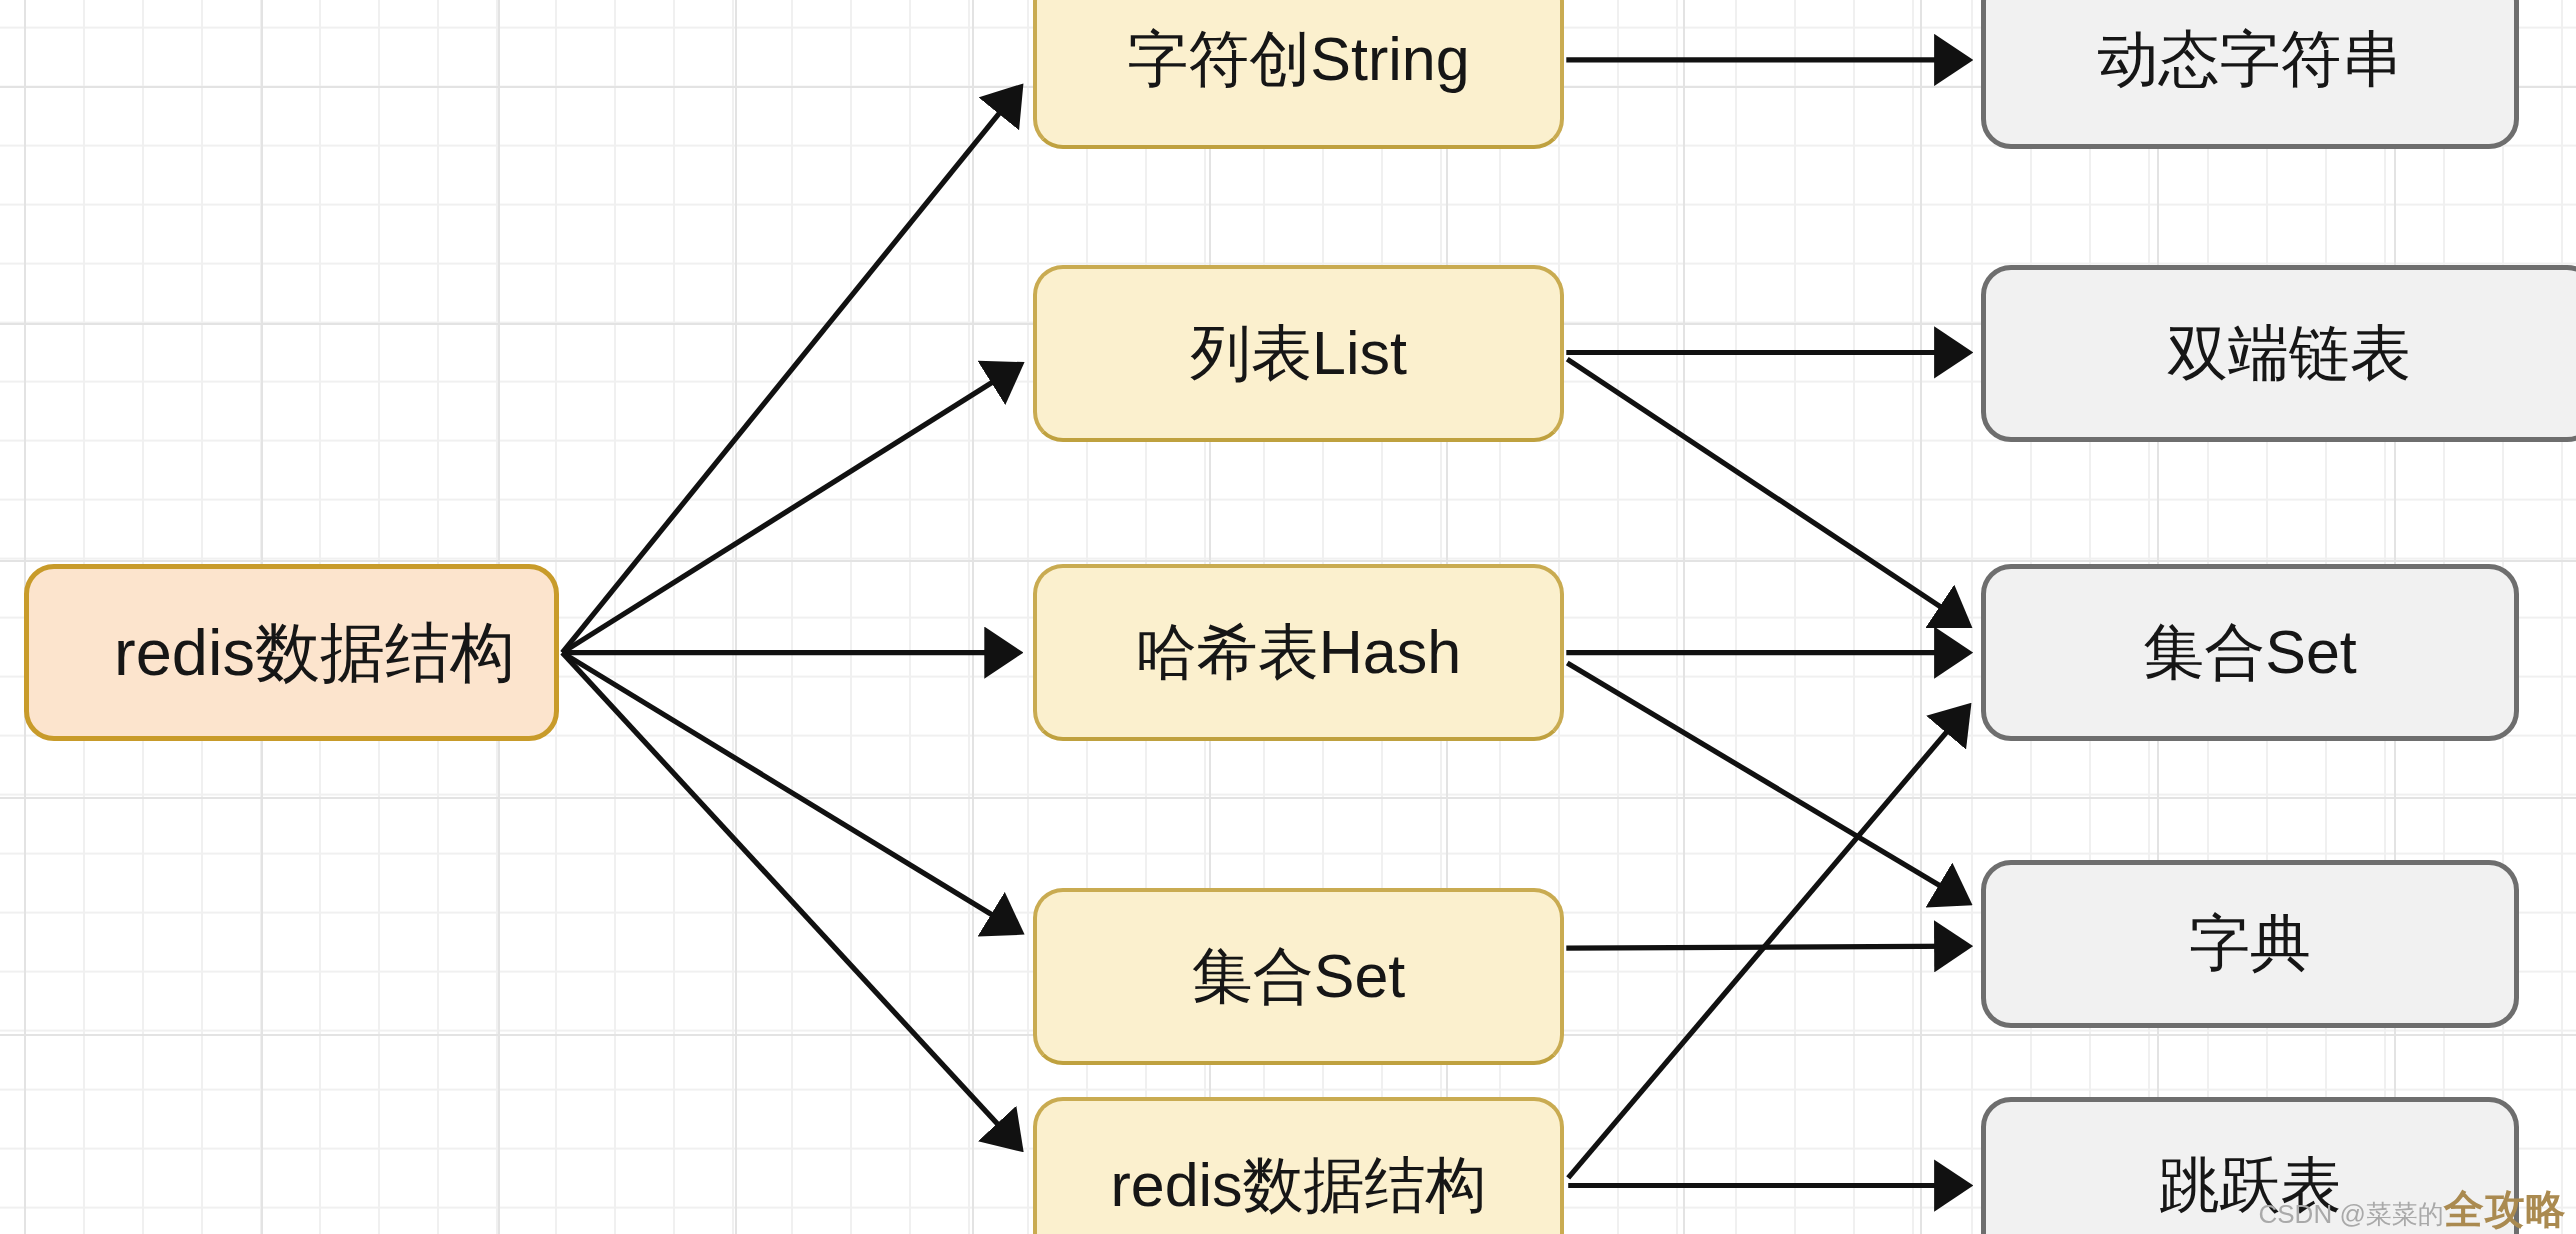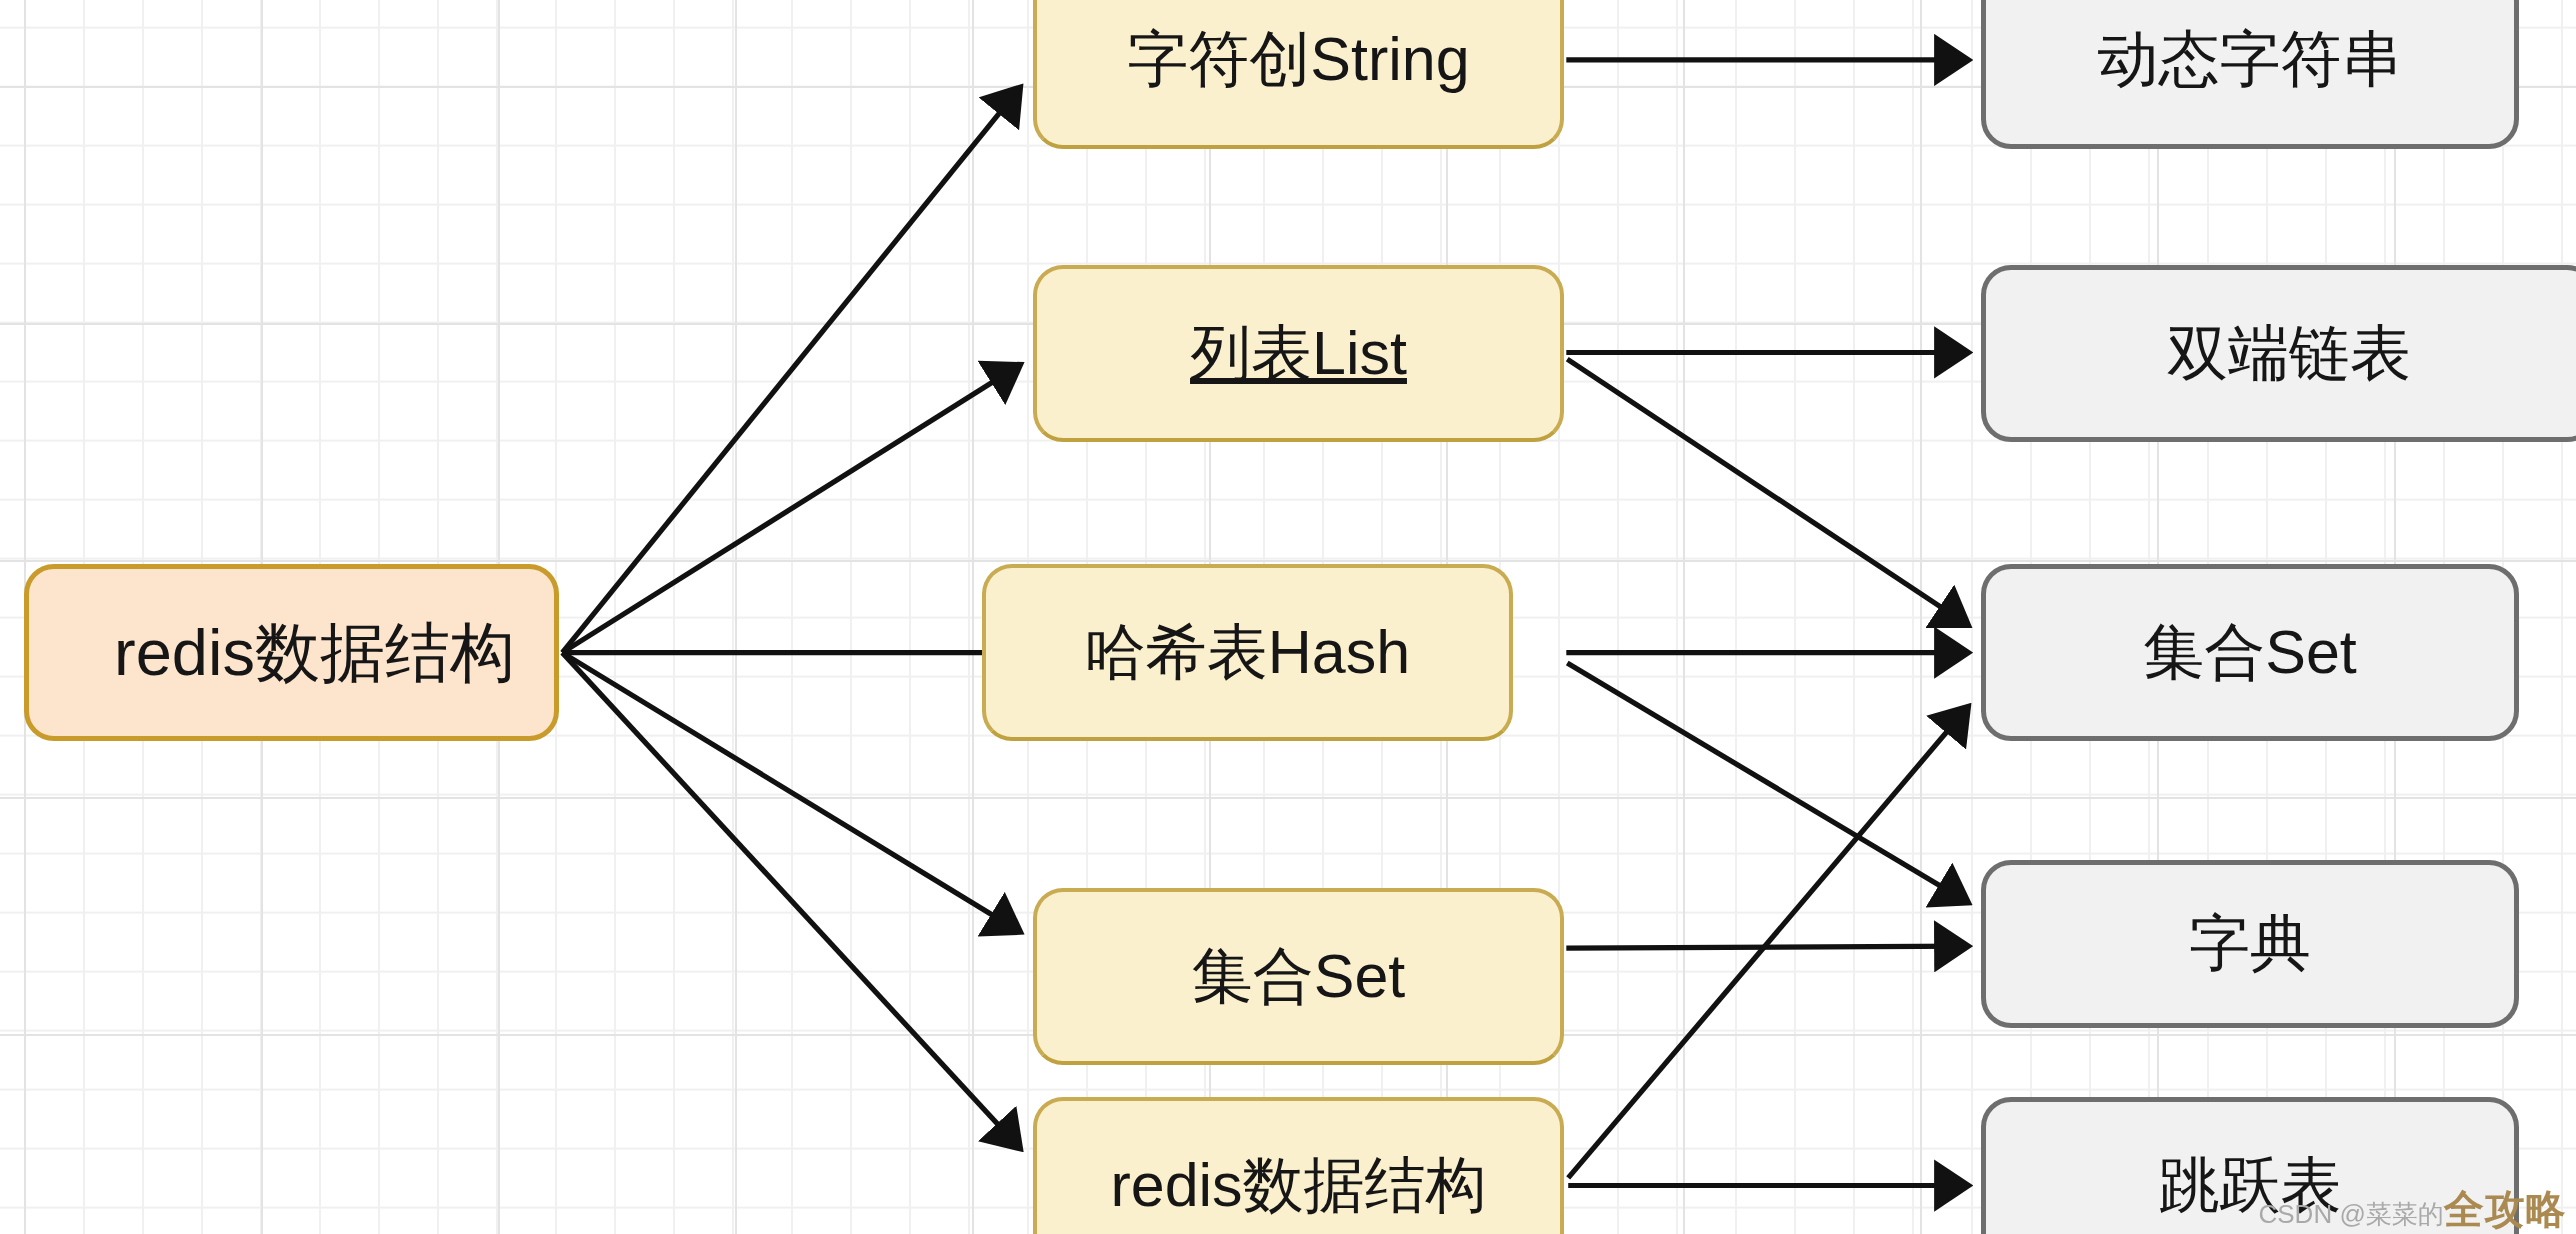--- a/index.html
+++ b/index.html
@@ -79,24 +79,24 @@
     <line class="edge" x1="1651" y1="1248" x2="2072" y2="1248" marker-end="url(#ah)"></line>
   </svg>
 
   <div class="node root" style="left:24px; top:564px; width:535px; height:177px;padding-left:46px;">
     <span class="lbl">redis数据结构</span>
   </div>
 
   <div class="node type" style="left:1033px; top:-28.5px; width:531px; height:177px;">
     <span class="lbl">字符创String</span>
   </div>
-  <div class="node type" style="left:1033px; top:265px; width:531px; height:177px;text-decoration:underline;">
+  <div class="node type" style="left:1033px; top:265px; width:531px; height:177px;">
     <span class="lbl">列表List</span>
   </div>
-  <div class="node type" style="left:982px; top:564px; width:531px; height:177px;">
+  <div class="node type" style="left:1033px; top:564px; width:531px; height:177px;">
     <span class="lbl">哈希表Hash</span>
   </div>
   <div class="node type" style="left:1033px; top:860px; width:531px; height:177px;margin-top:28px;">
     <span class="lbl">集合Set</span>
   </div>
   <div class="node type" style="left:1033px; top:1097px; width:531px; height:177px;">
     <span class="lbl">redis数据结构</span>
   </div>
 
   <div class="node encoding" style="left:1981px; top:-28.5px; width:538px; height:177px;">

